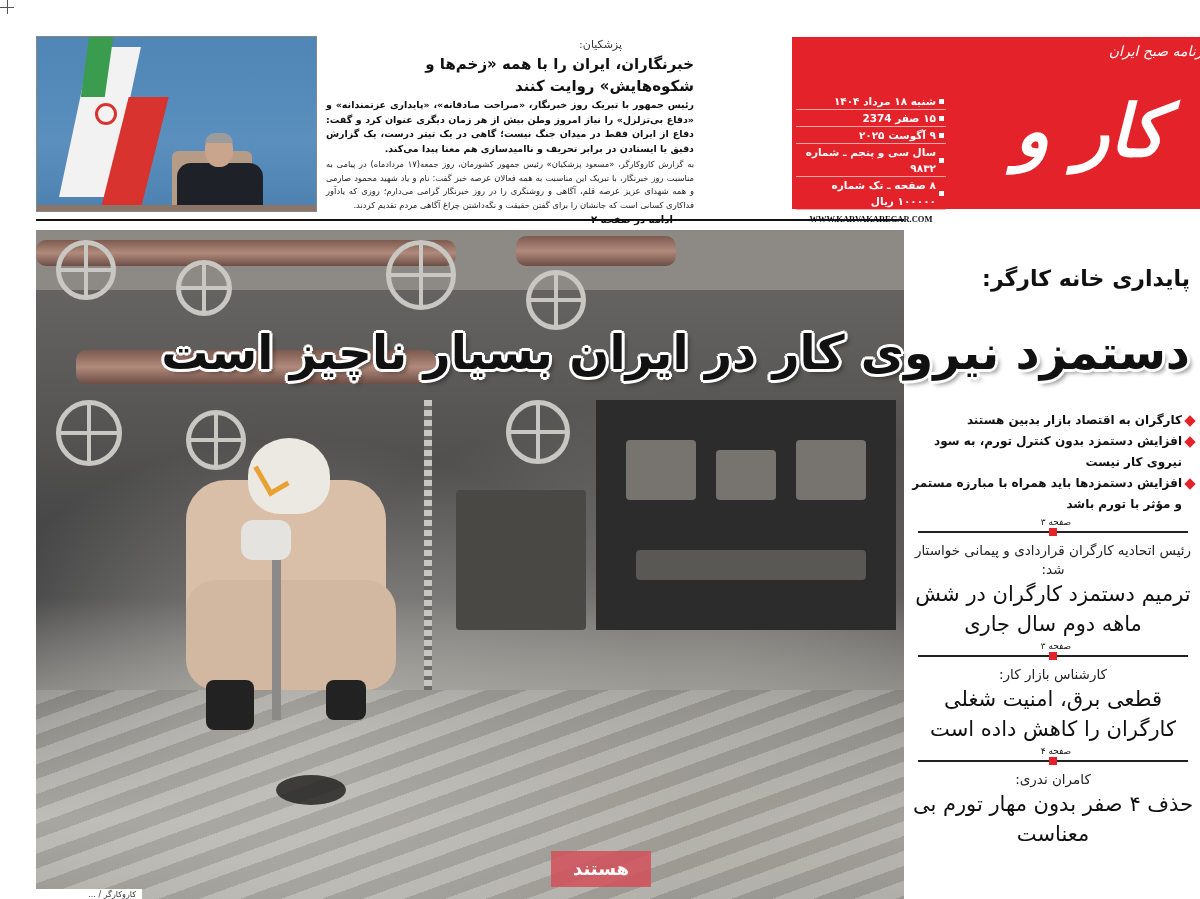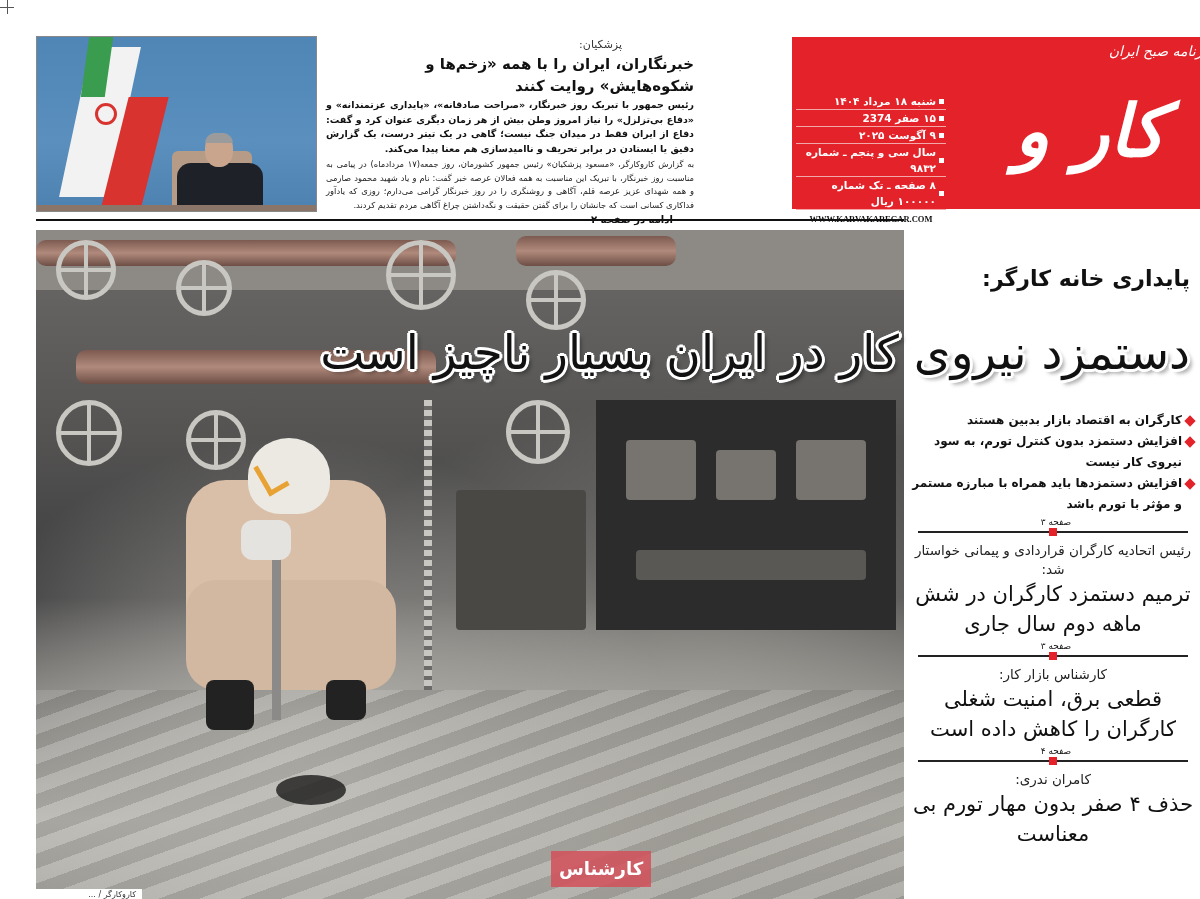--- a/index.html
+++ b/index.html
@@ -116,21 +116,21 @@
     direction: rtl; text-align: right; color: #333;
   }
 
   
   .main-kicker {
     position: absolute; right: 10px; top: 266px;
     direction: rtl; font-size: 22px; font-weight: bold; color: #111;
   }
   .main-headline {
     position: absolute; right: 10px; top: 325px;
-    direction: rtl; font-size: 47px; font-weight: 400; color: #111;
+    direction: rtl; font-size: 47px; font-weight: 700; color: #111;
     letter-spacing: -1px; white-space: nowrap;
     text-shadow:
       3px 0 0 #fff, -3px 0 0 #fff, 0 3px 0 #fff, 0 -3px 0 #fff,
       2px 2px 0 #fff, -2px -2px 0 #fff, 2px -2px 0 #fff, -2px 2px 0 #fff,
       4px 4px 4px rgba(0,0,0,.4);
   }
 
   
   .right-col { position: absolute; left: 912px; top: 410px; width: 282px; direction: rtl; }
   .bullets { list-style: none; }
@@ -225,21 +225,21 @@
   <div class="chain"></div>
   <div class="floor-shade"></div>
   <div class="puddle"></div>
   <div class="worker-body"></div>
   <div class="worker-leg"></div>
   <div class="bar"></div>
   <div class="worker-glove"></div>
   <div class="worker-helmet"></div>
   <div class="worker-boot-l"></div>
   <div class="worker-boot-r"></div>
-  <div class="photo-stamp">کارشناس</div>
+  <div class="photo-stamp">هستند</div>
   <div class="photo-credit">کاروکارگر / ...</div>
 </div>
 
 <div class="main-kicker">پایداری خانه کارگر:</div>
 <div class="main-headline">دستمزد نیروی کار در ایران بسیار ناچیز است</div>
 
 <div class="right-col">
   <ul class="bullets">
     <li>
         <span class="diamond"></span>

